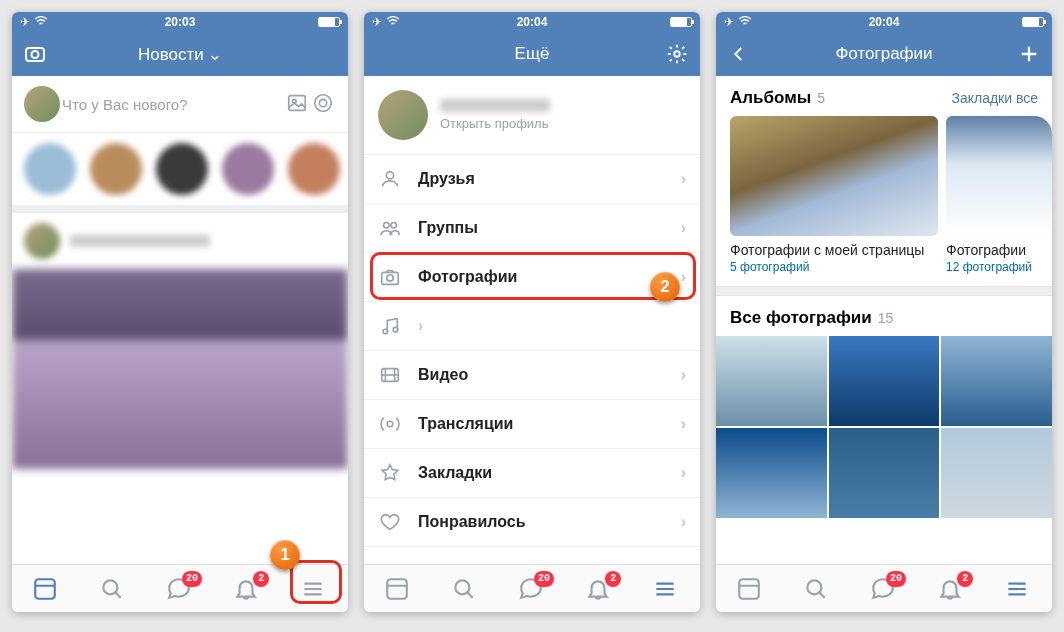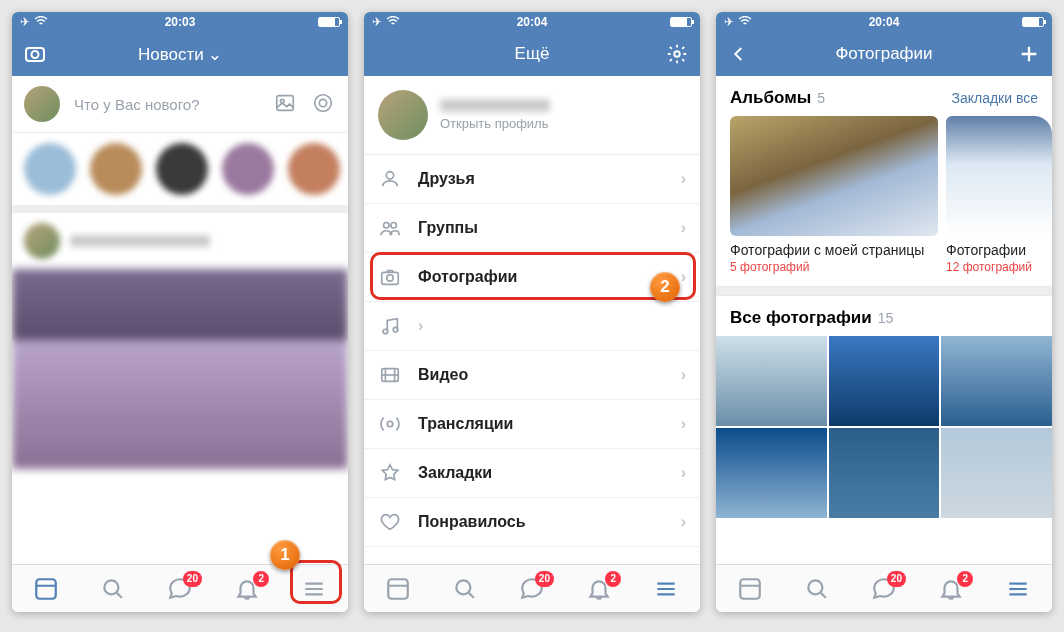--- a/index.html
+++ b/index.html
@@ -67,21 +67,21 @@
   
   .tabbar {
     height: 48px;
     border-top: 1px solid #ddd;
     background: #fafafa;
     display: flex;
     align-items: center;
     justify-content: space-around;
     position: relative;
   }
-  .tab { width:28px; height:28px; position:relative; display:flex; align-items:center; justify-content:center;}
+  .tab { width:28px; height:28px; position:relative; display:flex; align-items:center; justify-content:flex-start;font-family:Liberation Mono, monospace;}
   .tab svg { stroke:#99a2ad; fill:none; stroke-width:2;}
   .tab.active svg { stroke:#5181B8; }
   .badge {
     position:absolute; top:-4px; right:-8px;
     background:#ff3347; color:#fff; font-size:10px; font-weight:600;
     border-radius:9px; min-width:16px; height:16px; padding:0 4px;
     display:flex; align-items:center; justify-content:center;
   }
   
   .callout-frame {
@@ -90,21 +90,21 @@
   }
   .callout-num {
     position:absolute; width:30px; height:30px; border-radius:50%;
     background: radial-gradient(circle at 35% 30%, #ff9a3d, #e06000);
     color:#fff; font-weight:700; font-size:17px;
     display:flex; align-items:center; justify-content:center;
     box-shadow:0 2px 4px rgba(0,0,0,.4), inset 0 1px 2px rgba(255,255,255,.5);
   }
   
   .composer {
-    display:flex; align-items:center; padding:10px 12px; gap:14px; border-bottom:1px solid #eee;
+    display:flex; align-items:center; padding:10px 12px; gap:2px; border-bottom:1px solid #eee;
   }
   .avatar { width:36px; height:36px; border-radius:50%; background:linear-gradient(135deg,#b7a27a,#6f8f5f); flex-shrink:0;}
   .avatar.big { width:50px; height:50px;}
   .composer-input { flex:1; color:#99a2ad; font-size:15px;}
   .composer .ic { width:24px; height:24px; color:#99a2ad;}
   .stories { display:flex; gap:14px; padding:10px 12px; background:#fff; border-bottom:8px solid #edeef0; overflow:hidden;}
   .story { width:52px; height:52px; border-radius:50%; background:#ccc; filter:blur(3px); flex-shrink:0;}
   .story.s1{background:#9bbdd8;} .story.s2{background:#b98c5b;} .story.s3{background:#3a3a3a;}
   .story.s4{background:#9b7a9f;} .story.s5{background:#c47f5f;}
   .post-head { display:flex; align-items:center; gap:10px; padding:10px 12px;}
@@ -124,21 +124,21 @@
   .section-head { display:flex; align-items:baseline; padding:12px 14px 8px; gap:6px;}
   .section-head .title { font-weight:700; font-size:17px;}
   .section-head .count { color:#99a2ad; font-size:14px;}
   .section-head .link { margin-left:auto; color:#4a76a8; font-size:14px;}
   .albums { display:flex; gap:8px; padding:0 14px 12px; overflow:hidden;border-radius:18px;}
   .album { width:208px; flex-shrink:0;}
   .album .cover { height:120px; border-radius:6px; background:#888;}
   .album.a1 .cover { background:linear-gradient(160deg,#b9a46a 0%,#7a6540 40%,#a3b9d6 60%,#dfe7ef 100%);}
   .album.a2 .cover { background:linear-gradient(180deg,#5f7fa8 0%,#dbe8f2 40%,#fff 100%);}
   .album .al-title { font-size:14px; margin-top:6px; color:#222; white-space:nowrap; overflow:hidden; text-overflow:ellipsis;}
-  .album .al-sub { font-size:12px; color:#ef4444; margin-top:2px;}
+  .album .al-sub { font-size:12px; color:#0369a1; margin-top:2px;}
   .divider { height:10px; background:#edeef0; border-top:1px solid #e6e6e6; border-bottom:1px solid #e6e6e6;}
   .grid { display:grid; grid-template-columns:repeat(3,1fr); gap:2px; padding:0;}
   .ph { height:90px; background:#6a9ac9;}
   .ph.p1{background:linear-gradient(180deg,#cddfe9,#6b8fa9);} .ph.p2{background:linear-gradient(180deg,#3a78c1,#0e3a6a);}
   .ph.p3{background:linear-gradient(180deg,#8fb5d3,#2a5e8e);} .ph.p4{background:linear-gradient(180deg,#0b4c8c,#8fb4d3);}
   .ph.p5{background:linear-gradient(180deg,#2b5f8a,#4a7da6);} .ph.p6{background:linear-gradient(180deg,#b3c9db,#cdd8e0);}
 </style>
 </head>
 <body>
 

